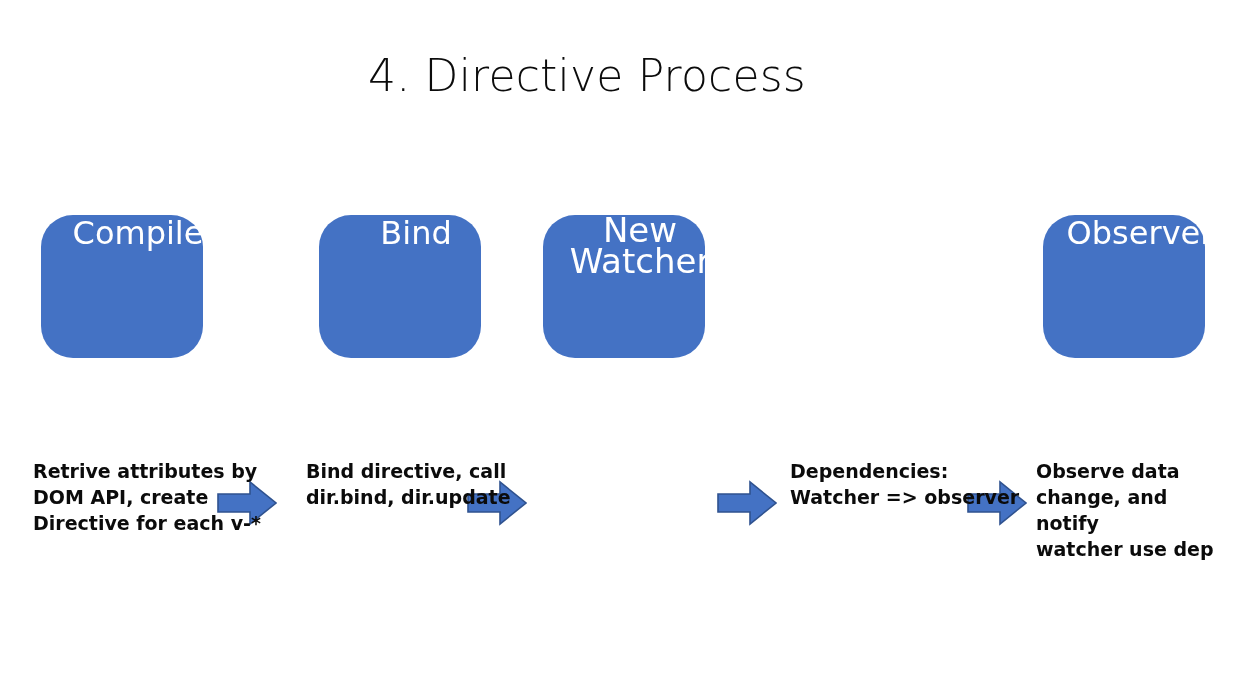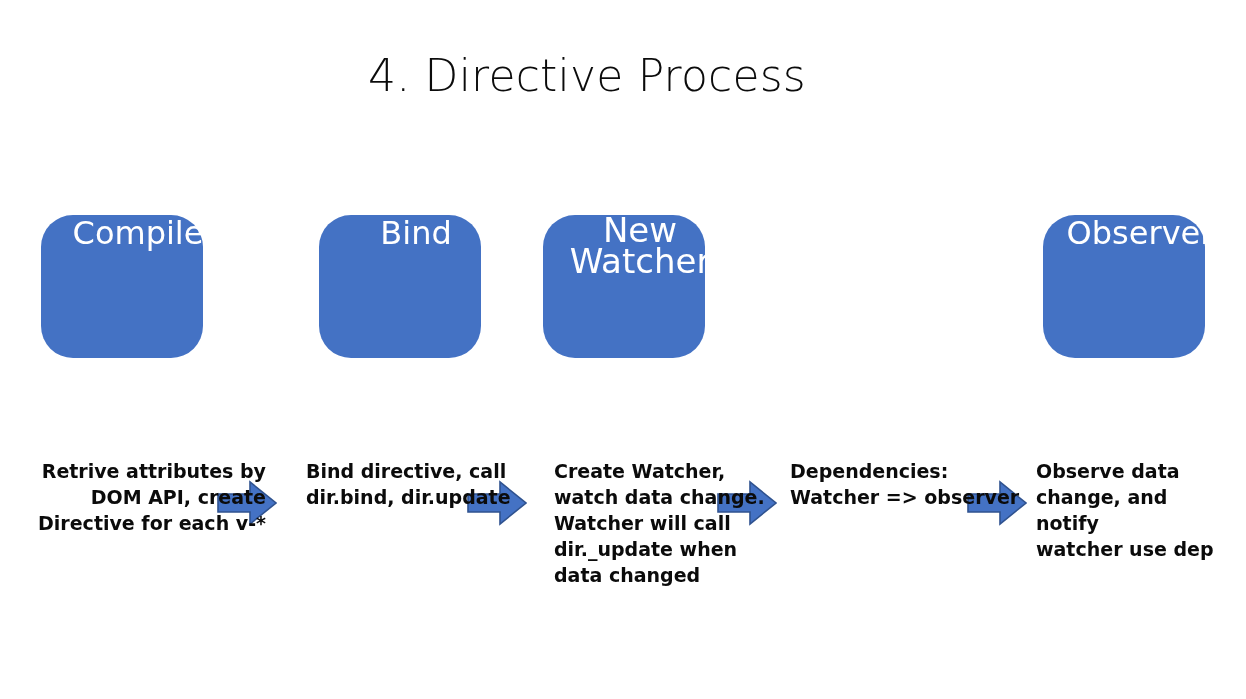--- a/index.html
+++ b/index.html
@@ -98,21 +98,21 @@
   .caption {
     position: absolute;
     top: 0;
     font-family: "DejaVu Sans", sans-serif;
     font-weight: 600;
     font-size: 19px;
     line-height: 26px;
     color: #0b0b0b;
     white-space: pre-line;
   }
-  .cap-0 { left: 16px;   width: 250px; text-align: right; }
+  .cap-0 { left: 33px;   width: 250px; text-align: left; }
   .cap-1 { left: 306px;  width: 240px; text-align: left; }
   .cap-2 { left: 554px;  width: 240px; text-align: left; }
   .cap-3 { left: 790px;  width: 240px; text-align: left; }
   .cap-4 { left: 1036px; width: 200px; text-align: left; }
 </style>
 </head>
 <body>
 
 <div id="slide-title">4. Directive Process</div>
 
@@ -149,23 +149,18 @@
     <polygon points="1,14 33,14 33,2 59,23 33,44 33,32 1,32" fill="#4472C4" stroke="#2F528F" stroke-width="1.6" stroke-linejoin="miter"></polygon>
   </svg>
 </div>
 
 <div id="caption-row">
   <div class="caption cap-0">Retrive attributes by
 DOM API, create
 Directive  for each v-*</div>
   <div class="caption cap-1">Bind directive, call
 dir.bind, dir.update</div>
-  <div class="caption cap-2">Create Watcher,
-watch data change.
-Watcher will call
-dir._update when
-data changed</div>
   <div class="caption cap-3">Dependencies:
 Watcher =&gt; observer</div>
   <div class="caption cap-4">Observe data
 change, and notify
 watcher use dep</div>
 </div>
 
 </body></html>

